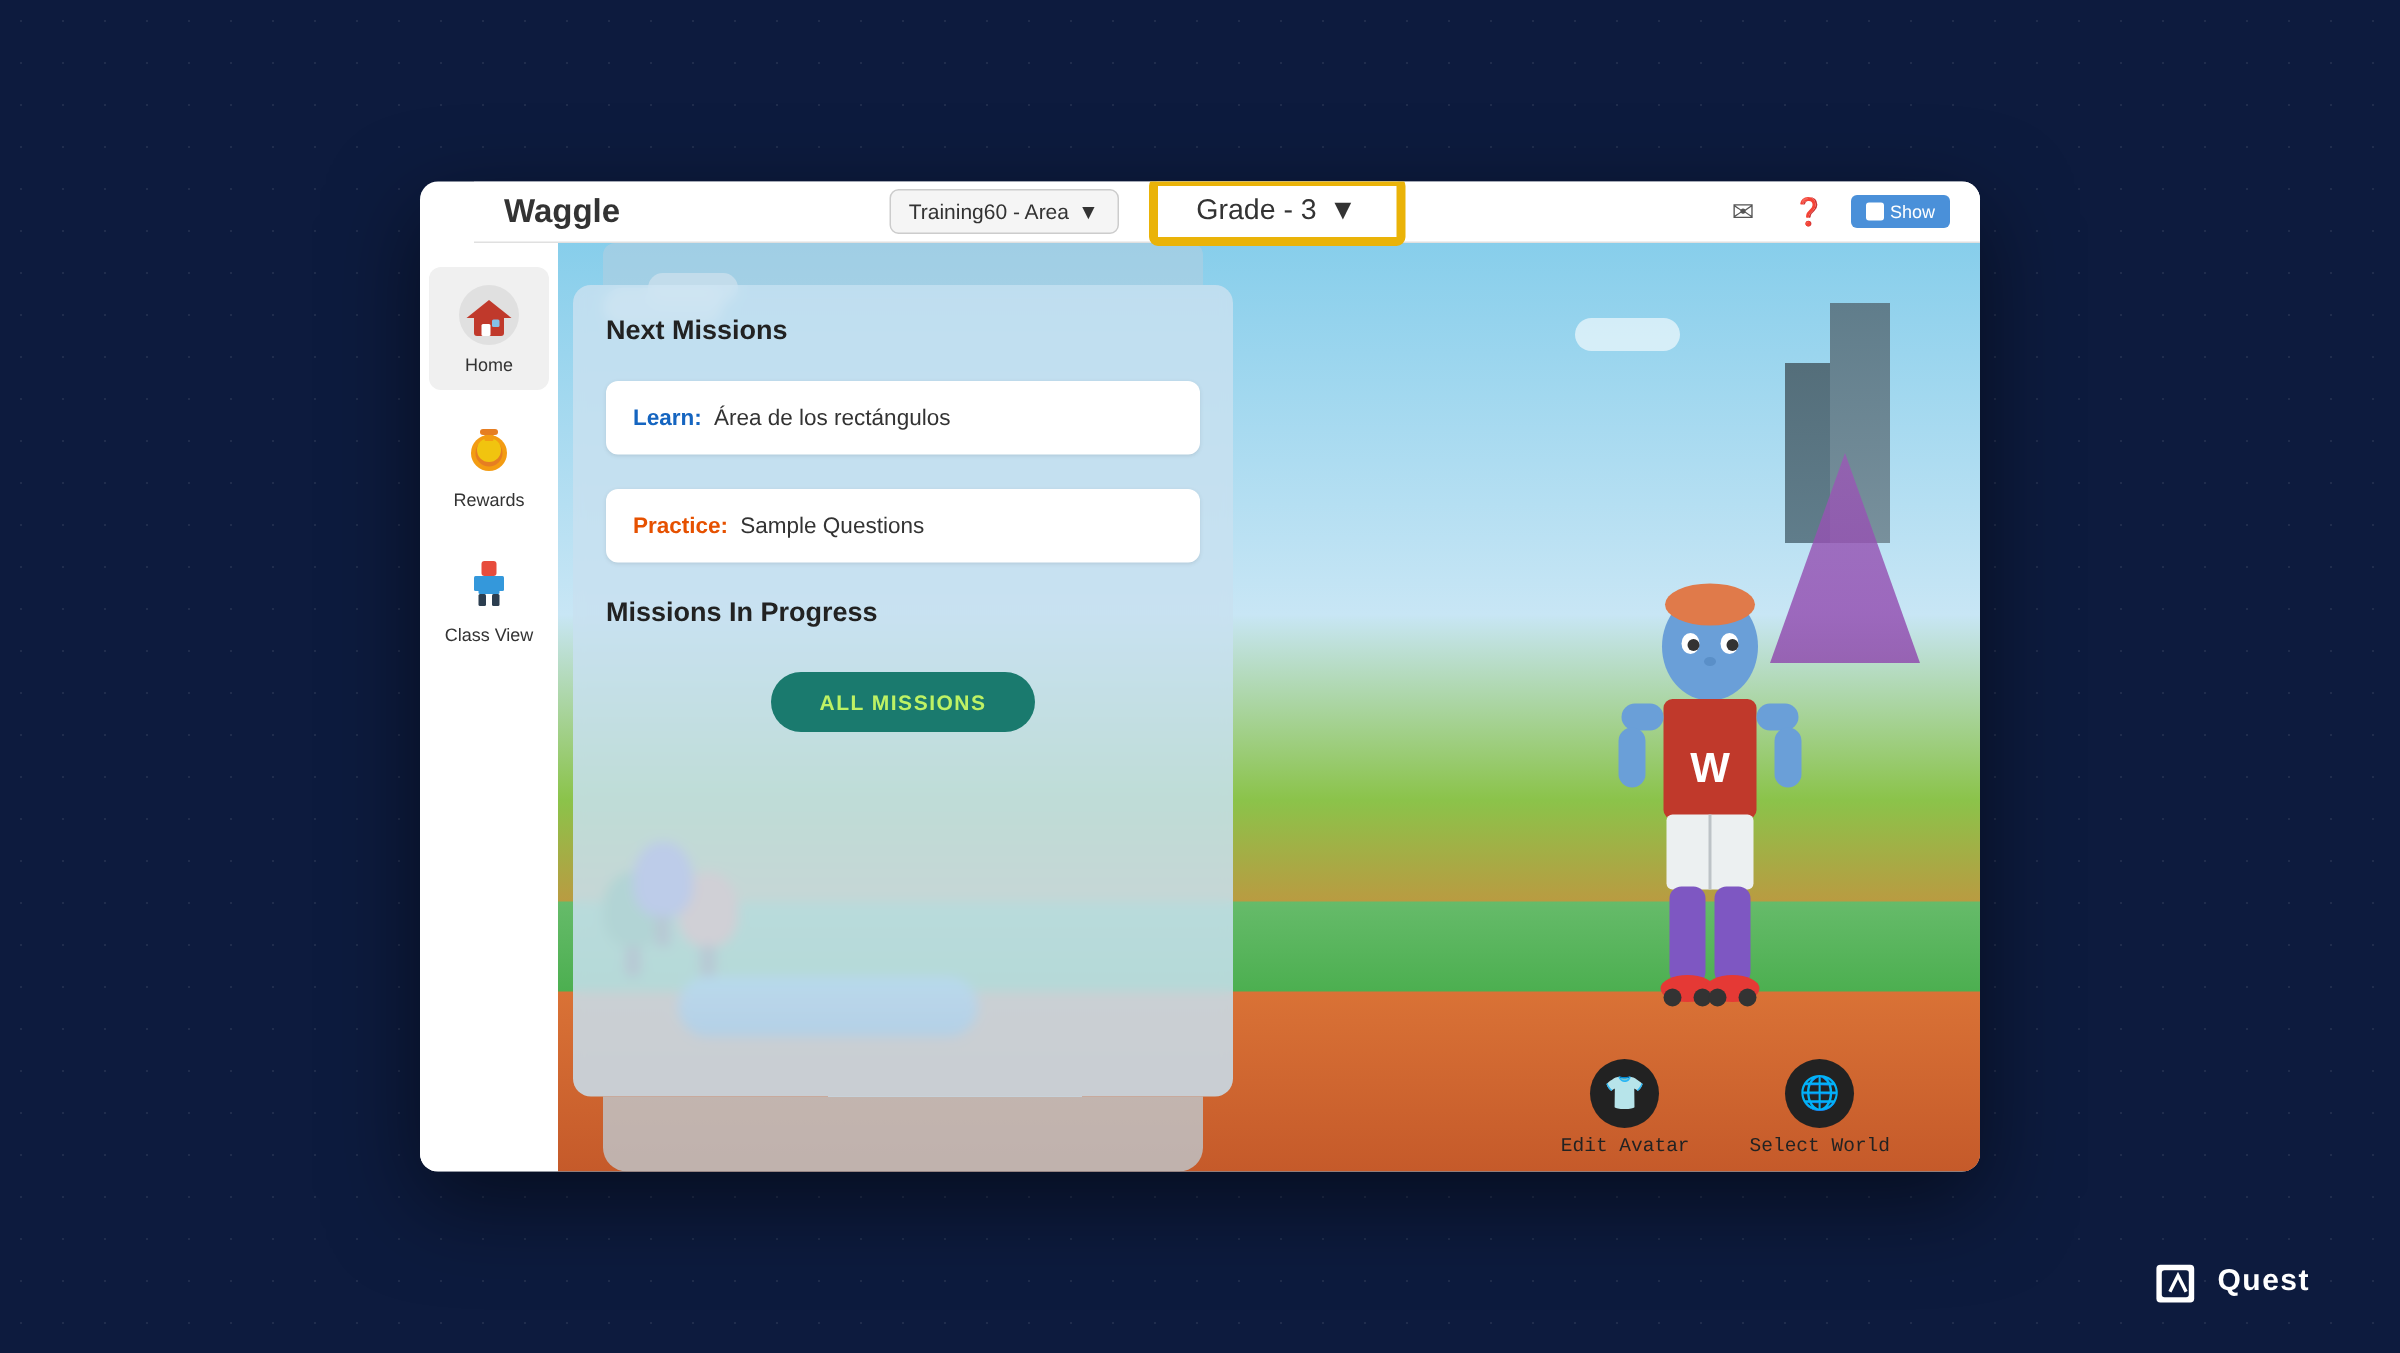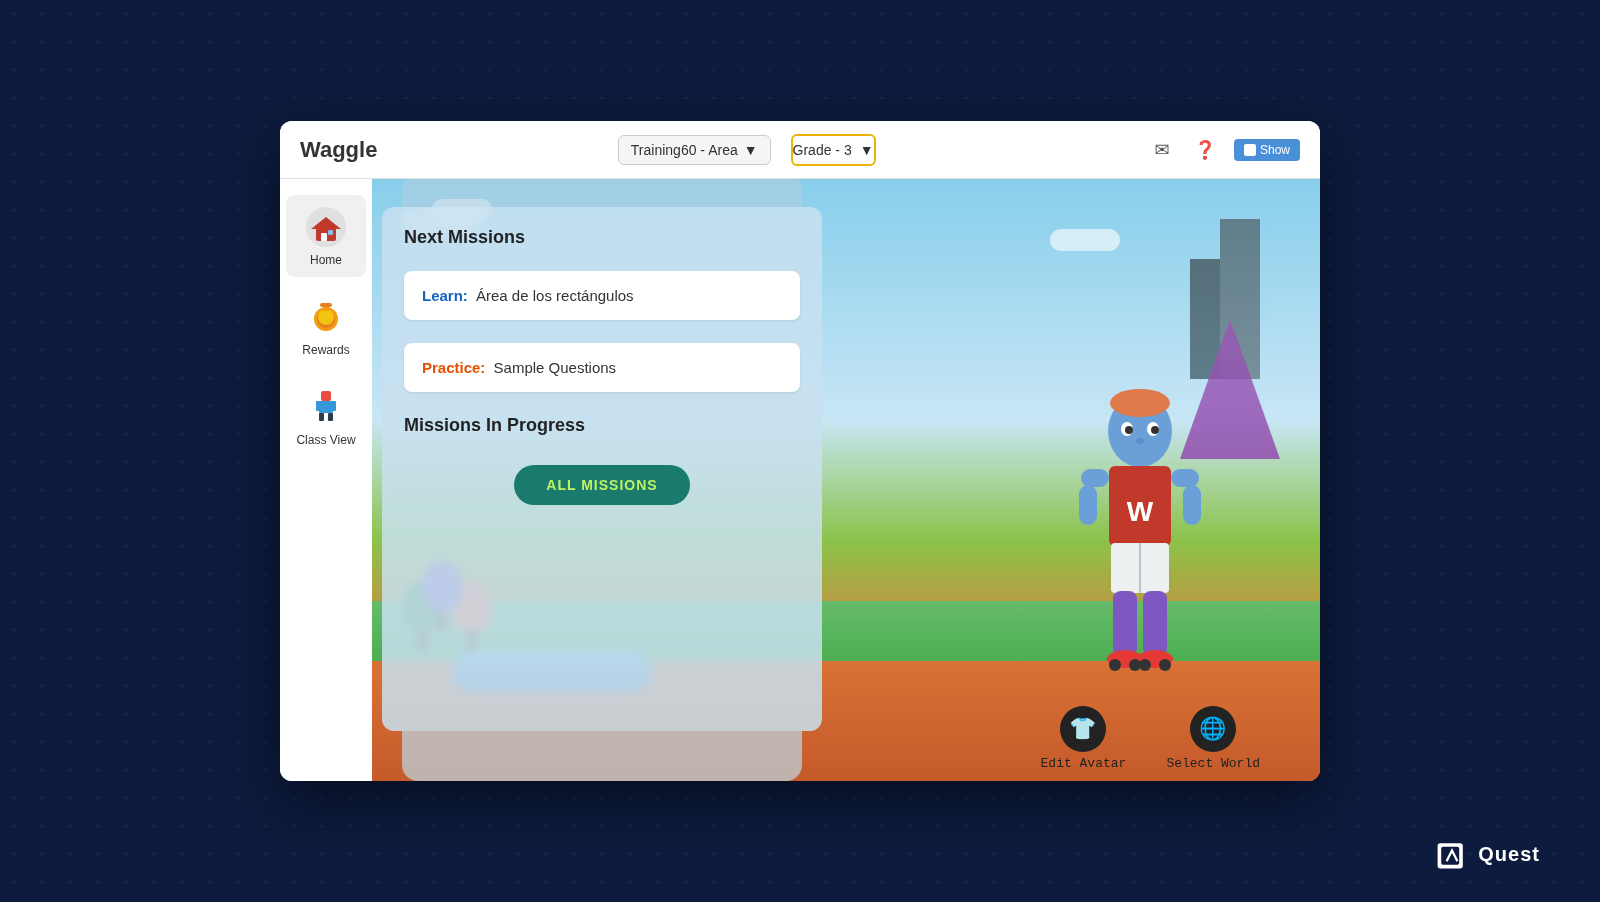--- a/index.html
+++ b/index.html
@@ -51,29 +51,30 @@
       border-radius: 12px;
       overflow: hidden;
       display: flex;
       flex-direction: column;
       position: relative;
       box-shadow: 0 20px 60px rgba(0,0,0,0.5);
     }
 
     
     .top-bar {
-      height: 58px;
+      height: 41px;
       background: white;
       display: flex;
       align-items: center;
       padding: 0 20px;
       border-bottom: 1px solid #e0e0e0;
       flex-shrink: 0;
       z-index: 10;
       position: relative;
+      margin-left: 36px;
     }
     .logo {
       font-size: 22px;
       font-weight: 800;
       color: #333;
       margin-right: auto;
     }
     .class-selector {
       background: #f5f5f5;
       border: 1px solid #ccc;
@@ -82,24 +83,24 @@
       font-size: 14px;
       color: #333;
       display: flex;
       align-items: center;
       gap: 6px;
       margin-right: 10px;
       cursor: pointer;
     }
     .grade-selector {
       background: white;
-      border: 2px solid #eab308;
+      border: 6px solid #eab308;
       border-radius: 6px;
-      padding: 6px 0;
-      font-size: 14px;
+      padding: 6px 26px;
+      font-size: 19px;
       color: #333;
       display: flex;
       align-items: center;
       gap: 8px;
       margin-right: 10px;
       cursor: pointer;
     }
     .top-bar-icons {
       display: flex;
       align-items: center;

